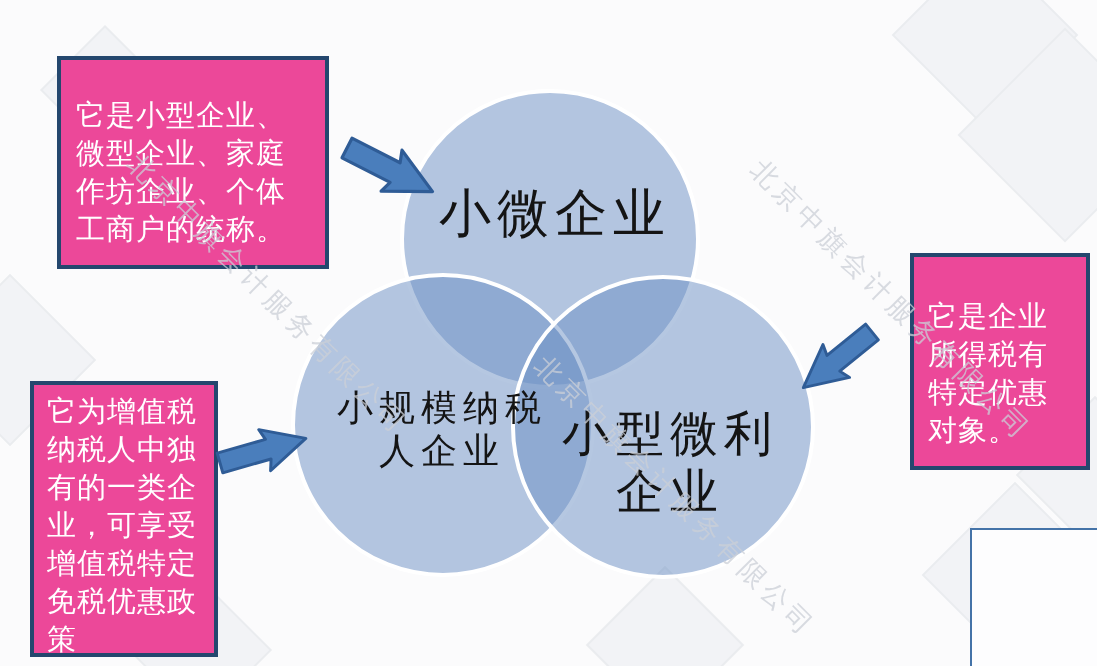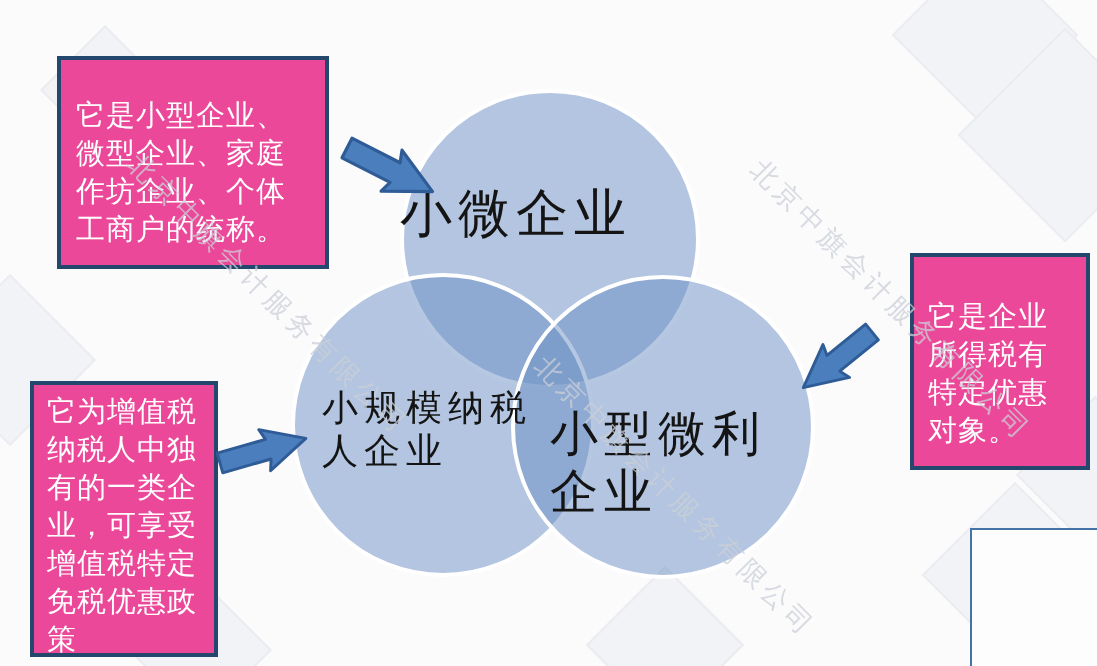--- a/index.html
+++ b/index.html
@@ -7,21 +7,21 @@
     width:1097px;height:666px;position:relative;overflow:hidden;
     background:#fbfbfc;
     font-family:"DejaVu Serif","Liberation Serif",serif;
   }
   
   .bg-decor{position:absolute;inset:0;z-index:0;pointer-events:none;}
   
   .venn-svg{position:absolute;left:0;top:0;z-index:1;}
   
   .circle-label{
-    position:absolute;z-index:2;color:#141414;text-align:left;
+    position:absolute;z-index:2;color:#141414;text-align:center;
     letter-spacing:6px;word-break:break-all;line-height:1.2;
   }
   .label-top{left:400px;top:182px;width:310px;font-size:52px;}
   .label-bl{left:322px;top:386px;width:240px;font-size:36px;}
   .label-br{left:550px;top:390px;width:240px;font-size:48px;margin-top:15px;}
   
   .callout{
     position:absolute;z-index:3;background:#ec4899;border:4px solid #24476e;
     color:#ffffff;font-size:29px;line-height:38px;letter-spacing:1px;
     word-break:break-all;box-sizing:border-box;

